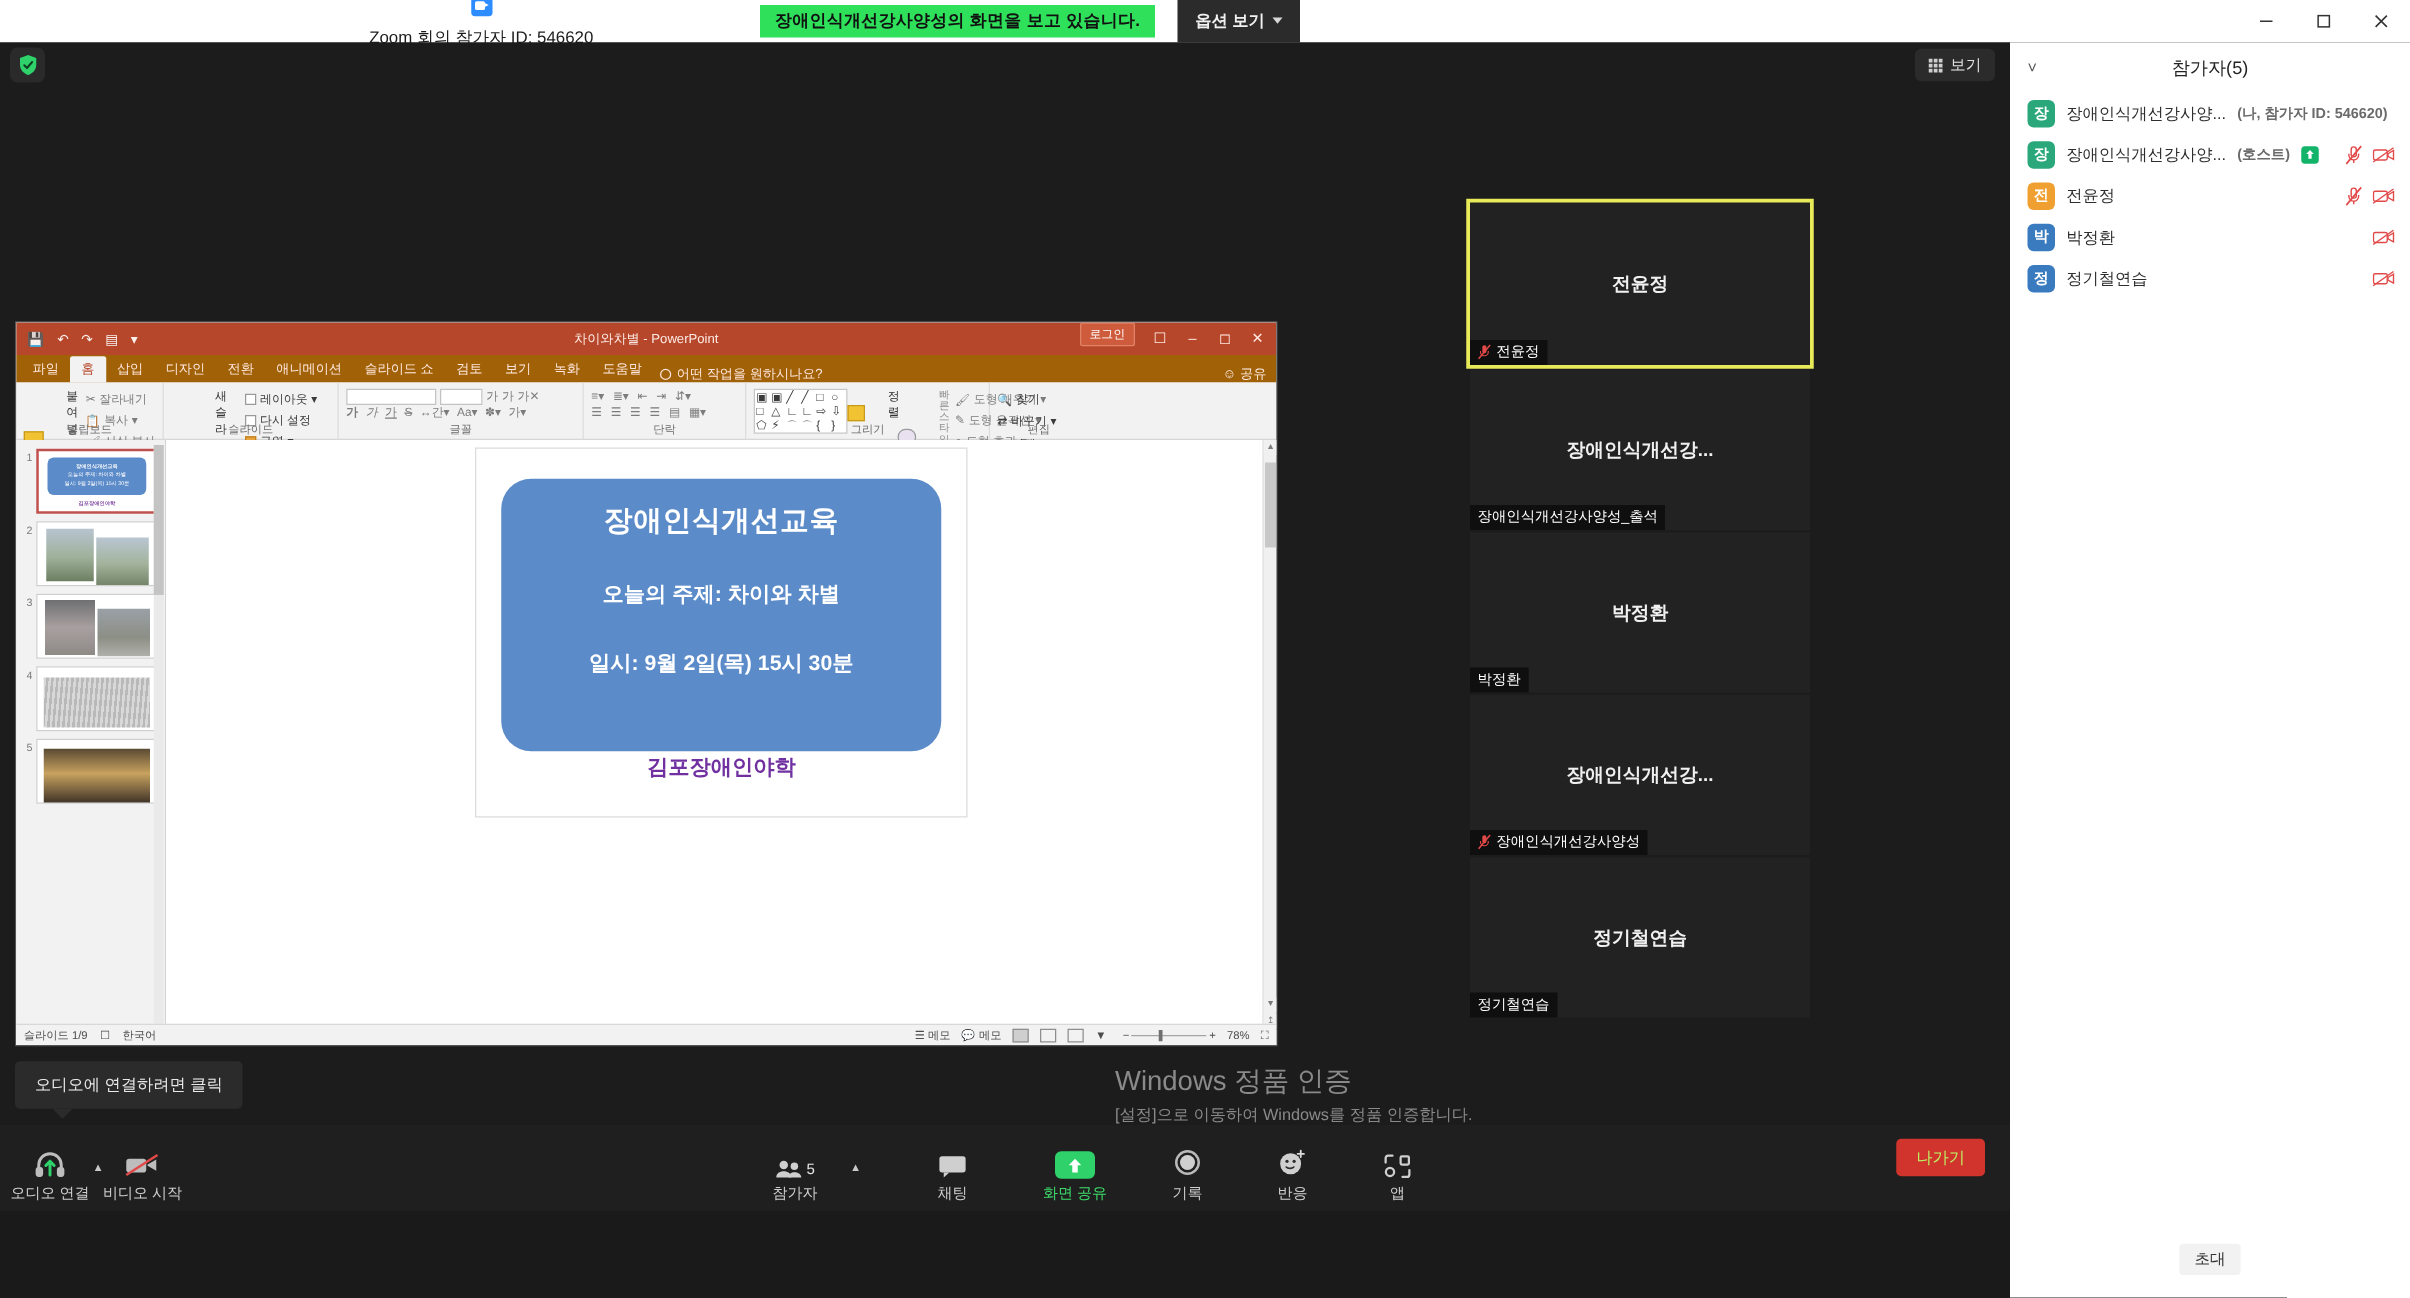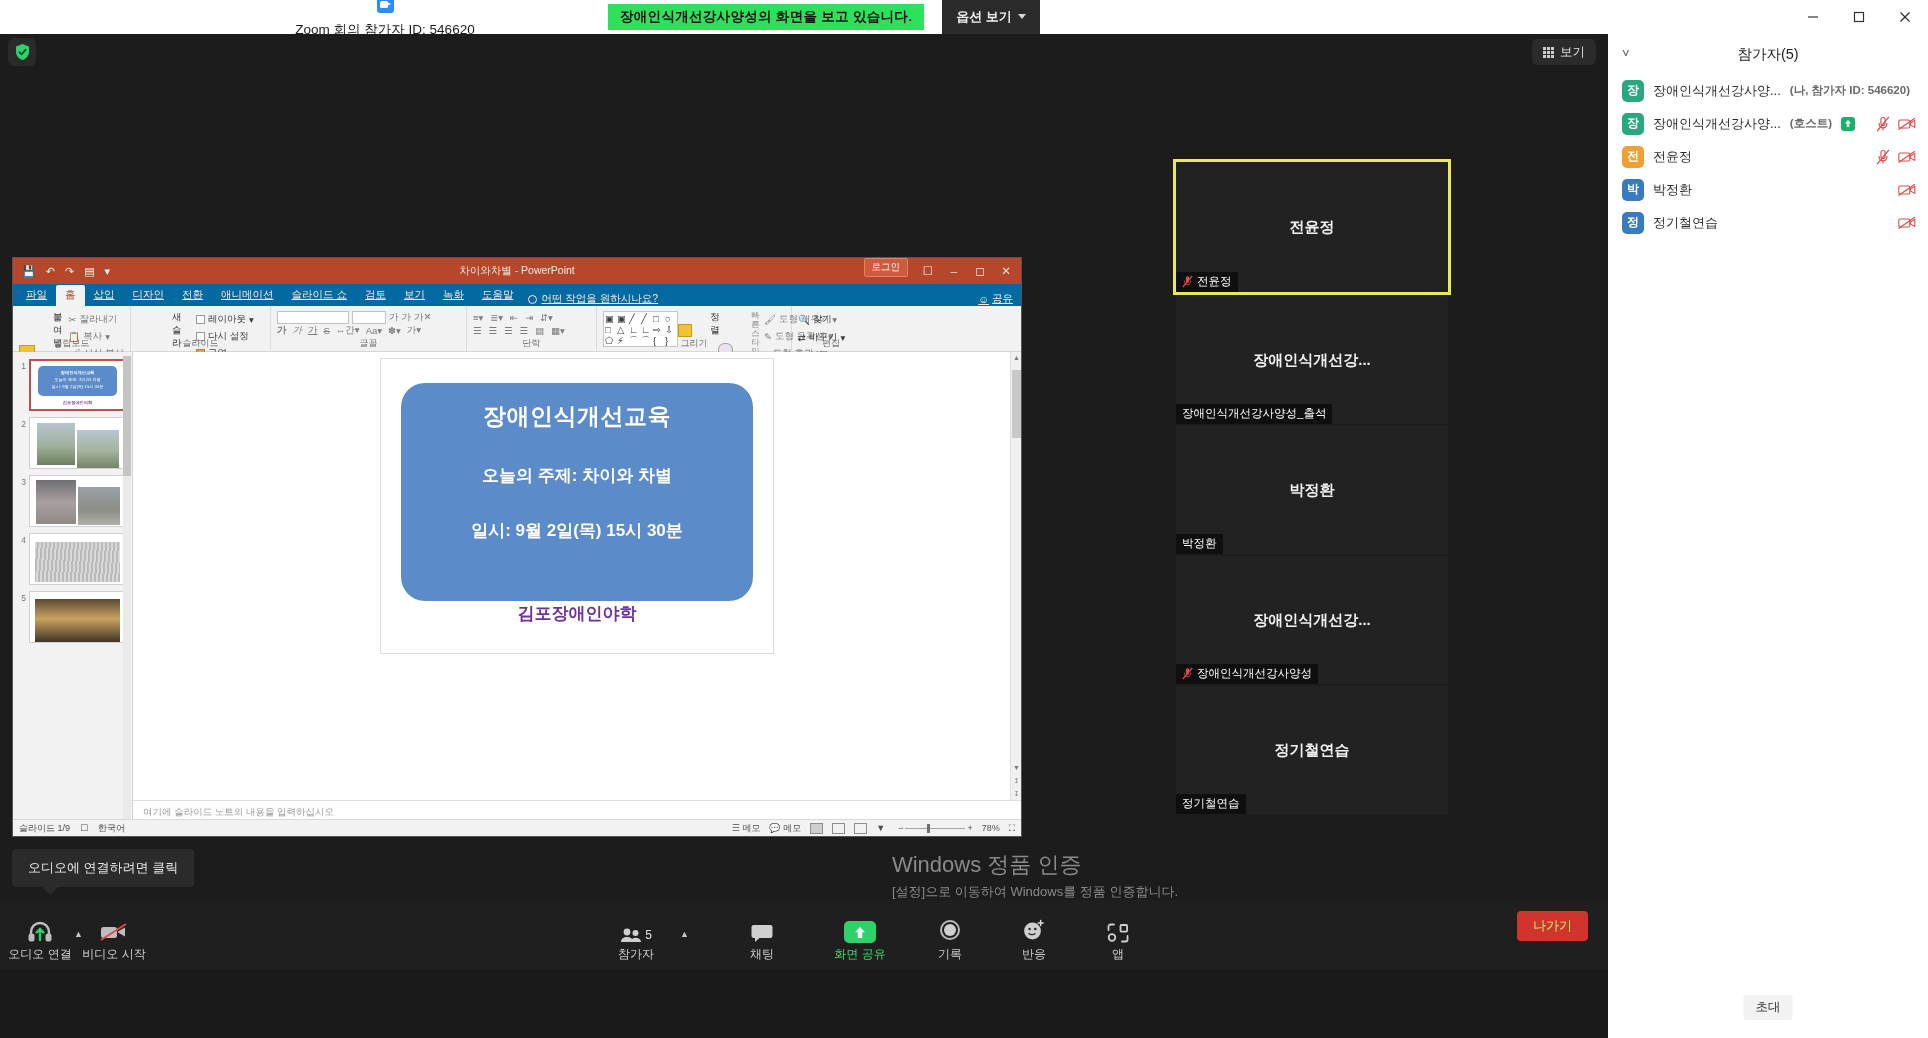--- a/index.html
+++ b/index.html
@@ -81,22 +81,22 @@
     position:absolute; left:0; right:0; text-align:center; color:#fbe9e4;
     font-size:10.5px; pointer-events:none;
   }
   .ppt-title-r{ margin-left:auto; display:flex; align-items:flex-start; gap:0; padding-right:2px; }
   .login-btn{
     background:#cf5b3d; color:#fff; font-size:9.5px; padding:2px 7px; border-radius:2px;
     border:1px solid #e08468; margin-right:7px;
   }
   .ppt-wb{ width:26px; text-align:center; color:#ffe9e3; font-size:11.5px; line-height:26px; }
   .ppt-tabs{
-    height:22px; background:#0369a1; display:flex; align-items:flex-end;
-    padding-left:4px; gap:0px; color:#ffe6de; font-size:10.5px;text-decoration:underline;
+    height:22px; background:#a16207; display:flex; align-items:flex-end;
+    padding-left:4px; gap:0px; color:#ffe6de; font-size:10.5px;
   }
   .ppt-tabs .tab{ padding:3px 9px 4px; white-space:nowrap; }
   .ppt-tabs .tab.active{ background:#f2f2f2; color:#b7472a; border-radius:2px 2px 0 0; }
   .ppt-tabs .tellme{ display:flex; align-items:center; gap:4px; color:#ffe6de; padding-left:6px; }
   .bulb{ width:9px;height:9px;border-radius:50%;border:1px solid #ffe6de; display:inline-block;}
   .ppt-share{ margin-left:auto; padding-right:8px; display:flex; align-items:center; gap:3px; color:#ffeae3; font-size:10.5px;}
 
   .ribbon{
     height:46px; background:#f2f2f2; border-bottom:1px solid #d6d6d6;
     display:flex; position:relative; font-size:9.5px; color:#3b3b3b;
@@ -509,21 +509,20 @@
             <div class="s-foot">김포장애인야학</div>
           </div>
           <div class="vscroll">
             <span class="vs-arrow" style="top:0">▲</span>
             <span class="thumbv"></span>
             <span class="vs-arrow" style="bottom:26px">▼</span>
             <span class="vs-arrow" style="bottom:13px">↥</span>
             <span class="vs-arrow" style="bottom:0">↧</span>
           </div>
         </div>
-        <div class="notes">여기에 슬라이드 노트의 내용을 입력하십시오</div>
       </div>
     </div>
 
     <div class="ppt-status">
       <span>슬라이드 1/9</span>
       <span>☐</span>
       <span>한국어</span>
       <span class="ps-right">
         <span>☰ <span>메모</span></span>
         <span>💬 <span>메모</span></span>

